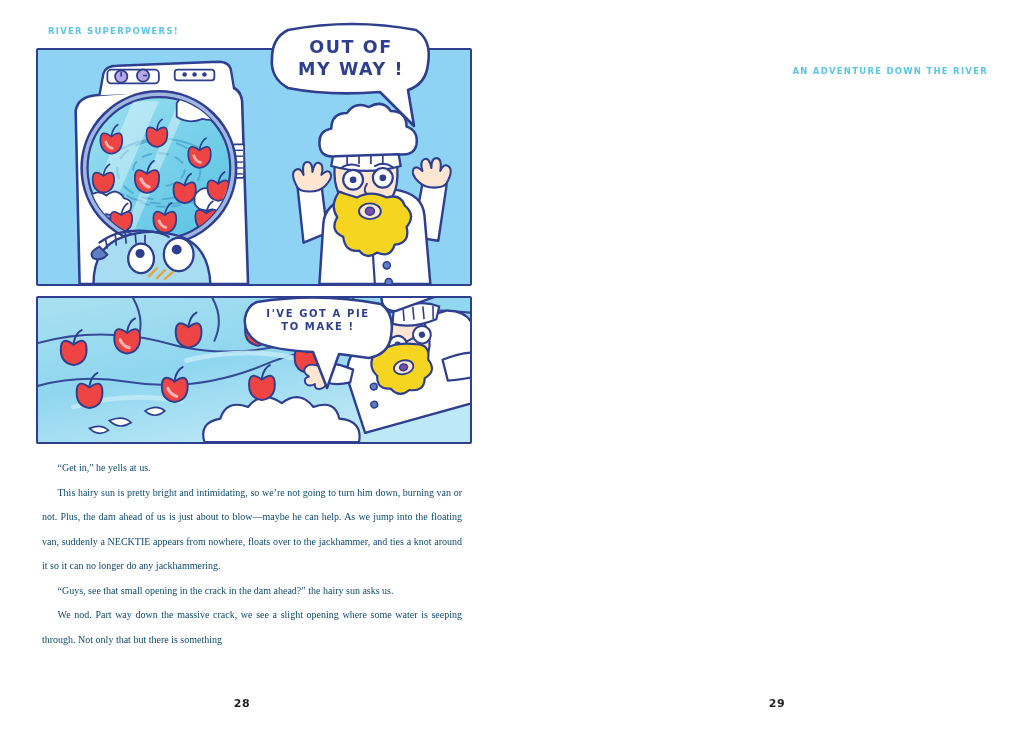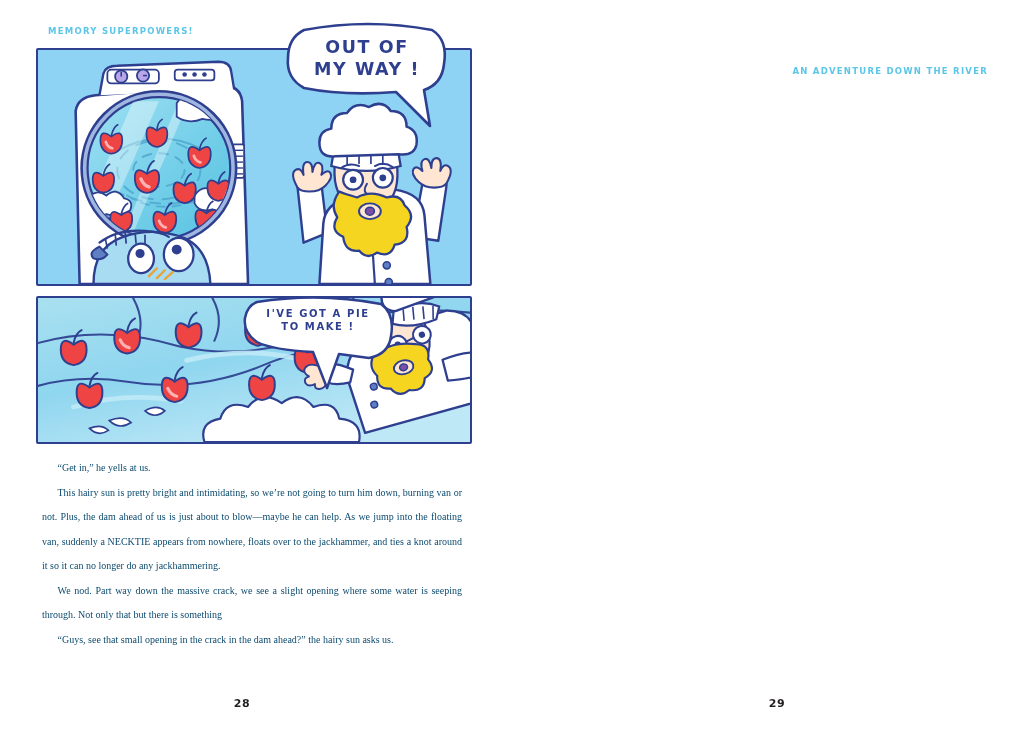--- a/index.html
+++ b/index.html
@@ -109,37 +109,37 @@
     position: absolute;
     font-family: "DejaVu Sans", sans-serif;
     font-weight: bold;
     color: #2e3f8f;
     letter-spacing: 1.6px;
     line-height: 1.28;
     text-align: center;
     white-space: pre;
     pointer-events: none;
   }
-  #bubble-out-of-my-way { left: 284px; top: 22px; }
+  #bubble-out-of-my-way { left: 268px; top: 22px; }
   #bubble-out-of-my-way .bubble-text {
     left: 0; top: 14px; width: 166px; font-size: 17.5px;
   }
   #bubble-pie { left: 243px; top: 296px; }
   #bubble-pie .bubble-text {
     left: 0; top: 12px; width: 150px; font-size: 10px;
   }
 </style>
 </head>
 <body>
 
 <div class="spread">
 
   <div class="page">
 
-    <div class="runhead left">MEMORY SUPERPOWERS!</div>
+    <div class="runhead left">RIVER SUPERPOWERS!</div>
 
     <div class="panel" id="panel-top">
       <div class="art">
         <svg viewBox="0 0 436 238" preserveAspectRatio="none">
           <defs>
             <clipPath id="drumClip">
                 <circle cx="122" cy="120" r="72"></circle>
               </clipPath>
             <linearGradient id="drumGrad" x1="0" y1="0" x2="1" y2="1">
               <stop offset="0%" stop-color="#9fe0f2"></stop>
@@ -449,22 +449,22 @@
                  L96 58 L84 92 L70 56
                  Q30 54 14 46 Q0 36 2 22 Q4 10 14 6 Z" fill="#ffffff" stroke="#2e3f8f" stroke-width="2.5" stroke-linejoin="round"></path>
       </svg>
       <div class="bubble-text">I'VE GOT A PIE
 TO MAKE !</div>
     </div>
 
     <div class="body-col" id="left-body">
       <p class="indent">“Get in,” he yells at us.</p>
       <p class="indent">This hairy sun is pretty bright and intimidating, so we’re not going to turn him down, burning van or not. Plus, the dam ahead of us is just about to blow—maybe he can help. As we jump into the floating van, suddenly a NECKTIE appears from nowhere, floats over to the jackhammer, and ties a knot around it so it can no longer do any jackhammering.</p>
+      <p class="indent">“Guys, see that small opening in the crack in the dam ahead?” the hairy sun asks us.</p>
       <p class="indent">We nod. Part way down the massive crack, we see a slight opening where some water is seeping through. Not only that but there is something</p>
-      <p class="indent">“Guys, see that small opening in the crack in the dam ahead?” the hairy sun asks us.</p>
     </div>
 
     <div class="folio left-folio">28</div>
   </div>
 
   <div class="page">
 
     <div class="runhead right">AN ADVENTURE DOWN THE RIVER</div>
 
     <div class="folio right-folio">29</div>

